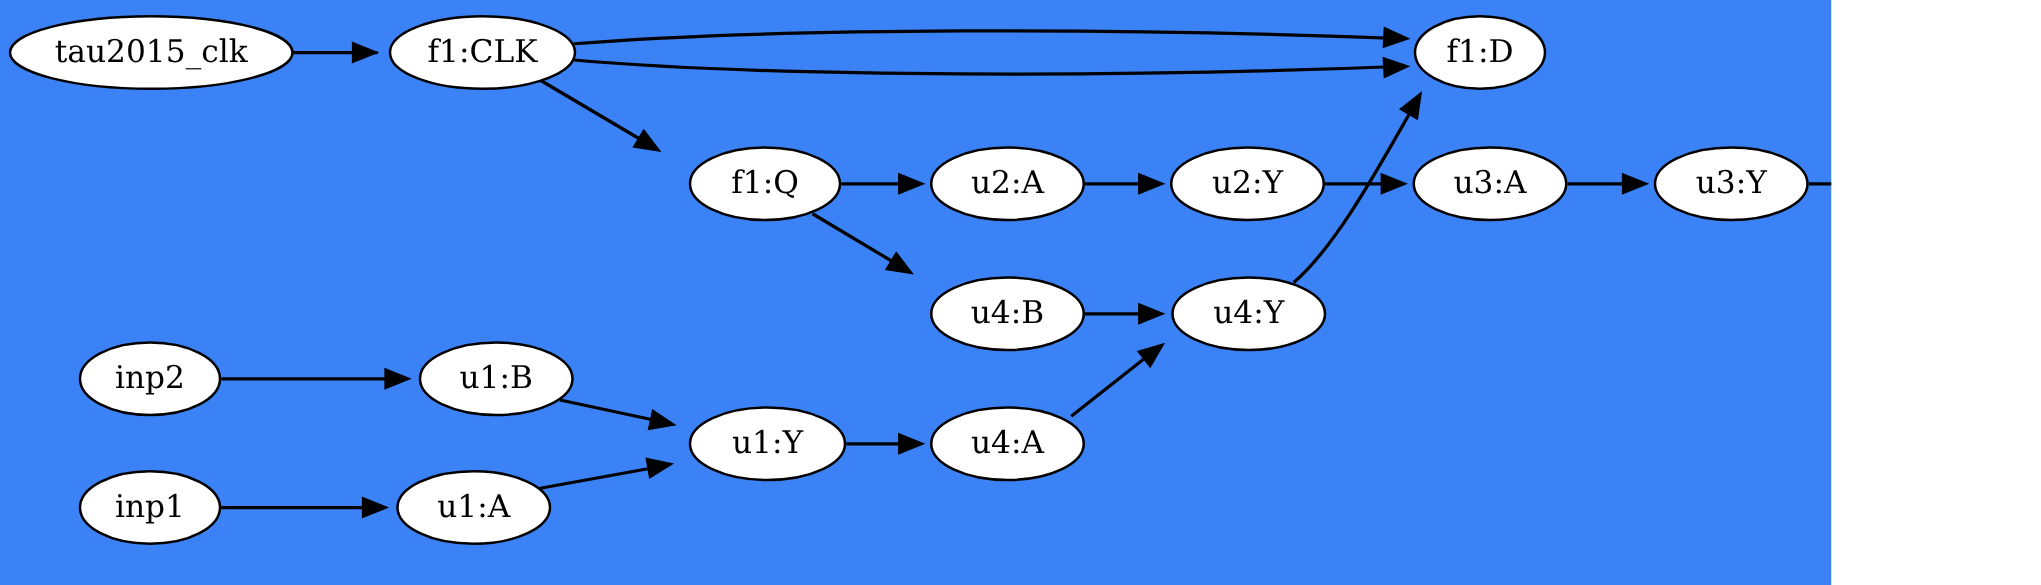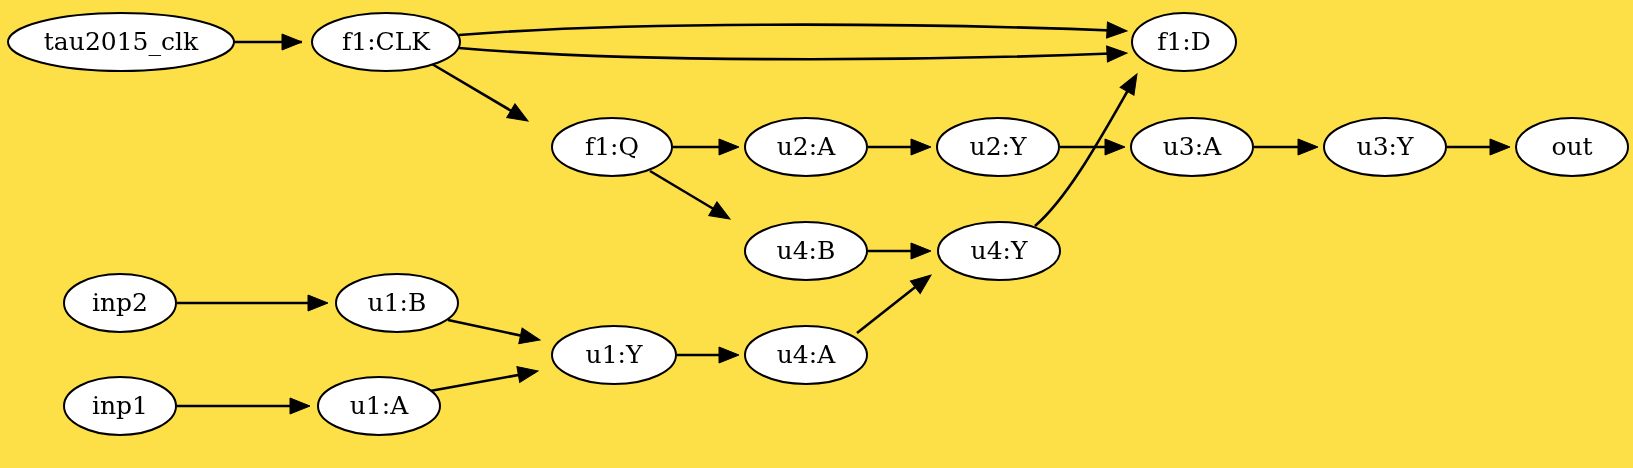--- a/index.html
+++ b/index.html
@@ -2,23 +2,23 @@
 <html><head>
 <meta charset="utf-8">
 <style>
   html, body {
     margin: 0;
     padding: 0;
     background: #ffffff;
   }
   #graph-root {
     position: relative;
-    width: 1633px;
+    width: 1465px;
     height: 468px;
-    background: #fde047;
+    background: #3b82f6;
     overflow: hidden;
     font-family: "DejaVu Serif", "Liberation Serif", serif;
   }
   svg.graph-canvas {
     display: block;
     width: 1633px;
     height: 468px;
   }
   .node-ellipse {
     fill: #ffffff;

